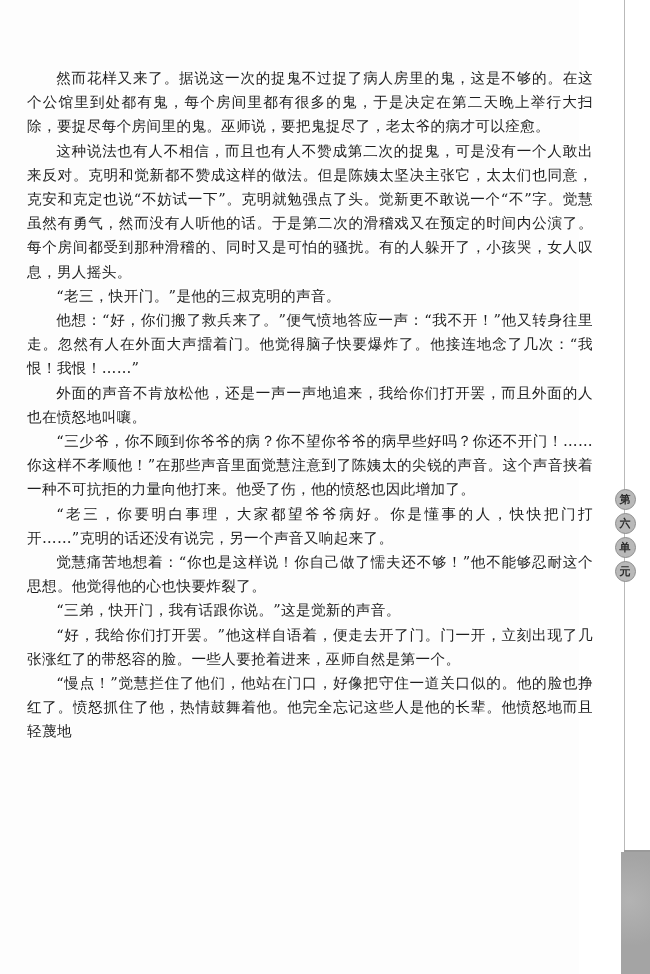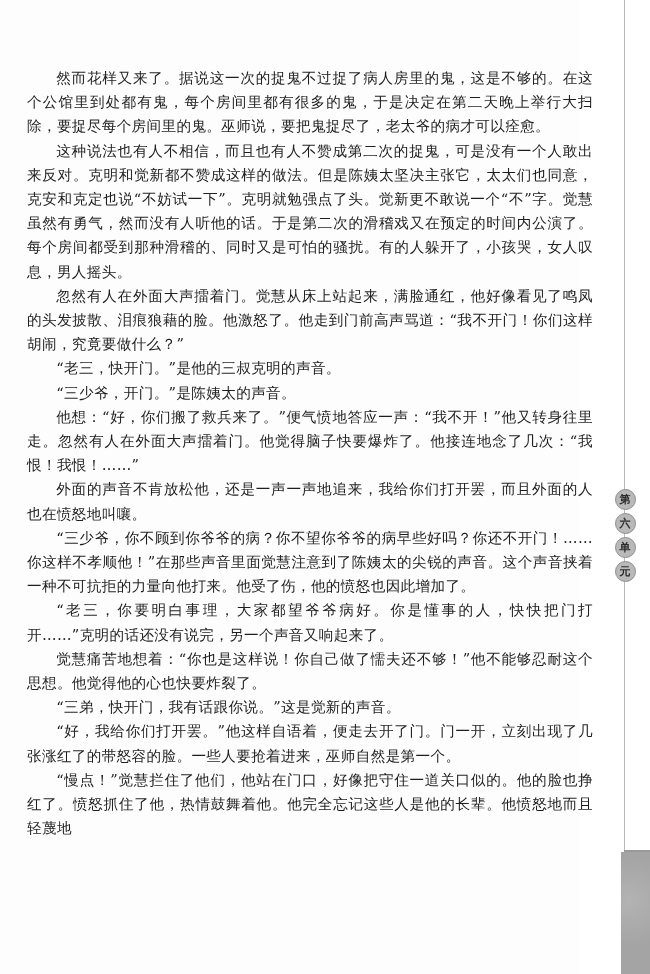--- a/index.html
+++ b/index.html
@@ -95,23 +95,21 @@
     }
   </style>
 </head>
 <body>
 
 <div class="page">
 
   <div class="text-block">
     <p class="para">然而花样又来了。据说这一次的捉鬼不过捉了病人房里的鬼，这是不够的。在这个公馆里到处都有鬼，每个房间里都有很多的鬼，于是决定在第二天晚上举行大扫除，要捉尽每个房间里的鬼。巫师说，要把鬼捉尽了，老太爷的病才可以痊愈。</p>
     <p class="para">这种说法也有人不相信，而且也有人不赞成第二次的捉鬼，可是没有一个人敢出来反对。克明和觉新都不赞成这样的做法。但是陈姨太坚决主张它，太太们也同意，克安和克定也说“不妨试一下”。克明就勉强点了头。觉新更不敢说一个“不”字。觉慧虽然有勇气，然而没有人听他的话。于是第二次的滑稽戏又在预定的时间内公演了。每个房间都受到那种滑稽的、同时又是可怕的骚扰。有的人躲开了，小孩哭，女人叹息，男人摇头。</p>
-    <p class="para">忽然有人在外面大声擂着门。觉慧从床上站起来，满脸通红，他好像看见了鸣凤的头发披散、泪痕狼藉的脸。他激怒了。他走到门前高声骂道：“我不开门！你们这样胡闹，究竟要做什么？”</p>
     <p class="para">“老三，快开门。”是他的三叔克明的声音。</p>
-    <p class="para">“三少爷，开门。”是陈姨太的声音。</p>
     <p class="para">他想：“好，你们搬了救兵来了。”便气愤地答应一声：“我不开！”他又转身往里走。忽然有人在外面大声擂着门。他觉得脑子快要爆炸了。他接连地念了几次：“我恨！我恨！……”</p>
     <p class="para">外面的声音不肯放松他，还是一声一声地追来，我给你们打开罢，而且外面的人也在愤怒地叫嚷。</p>
     <p class="para">“三少爷，你不顾到你爷爷的病？你不望你爷爷的病早些好吗？你还不开门！……你这样不孝顺他！”在那些声音里面觉慧注意到了陈姨太的尖锐的声音。这个声音挟着一种不可抗拒的力量向他打来。他受了伤，他的愤怒也因此增加了。</p>
     <p class="para">“老三，你要明白事理，大家都望爷爷病好。你是懂事的人，快快把门打开……”克明的话还没有说完，另一个声音又响起来了。</p>
     <p class="para">觉慧痛苦地想着：“你也是这样说！你自己做了懦夫还不够！”他不能够忍耐这个思想。他觉得他的心也快要炸裂了。</p>
     <p class="para">“三弟，快开门，我有话跟你说。”这是觉新的声音。</p>
     <p class="para">“好，我给你们打开罢。”他这样自语着，便走去开了门。门一开，立刻出现了几张涨红了的带怒容的脸。一些人要抢着进来，巫师自然是第一个。</p>
     <p class="para">“慢点！”觉慧拦住了他们，他站在门口，好像把守住一道关口似的。他的脸也挣红了。愤怒抓住了他，热情鼓舞着他。他完全忘记这些人是他的长辈。他愤怒地而且轻蔑地</p>
   </div>
 

